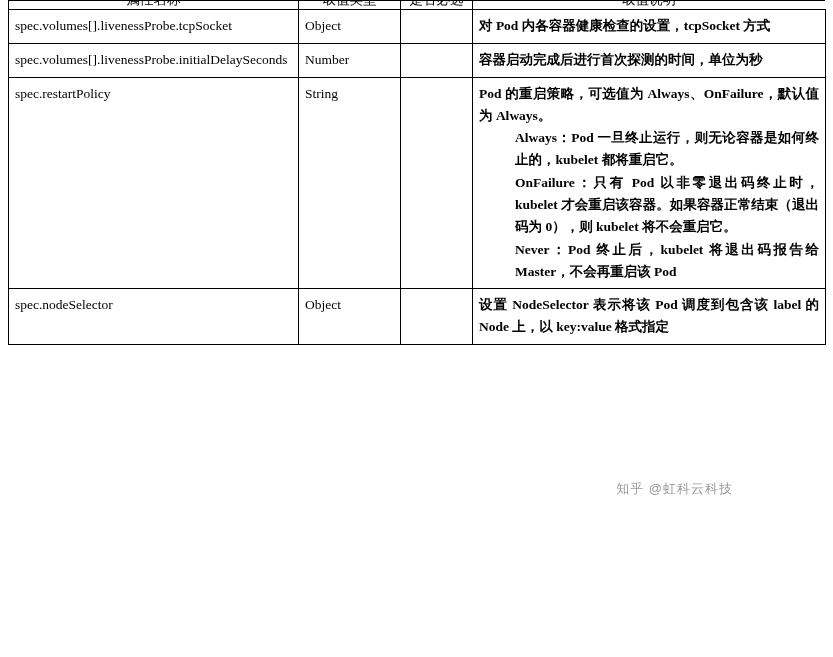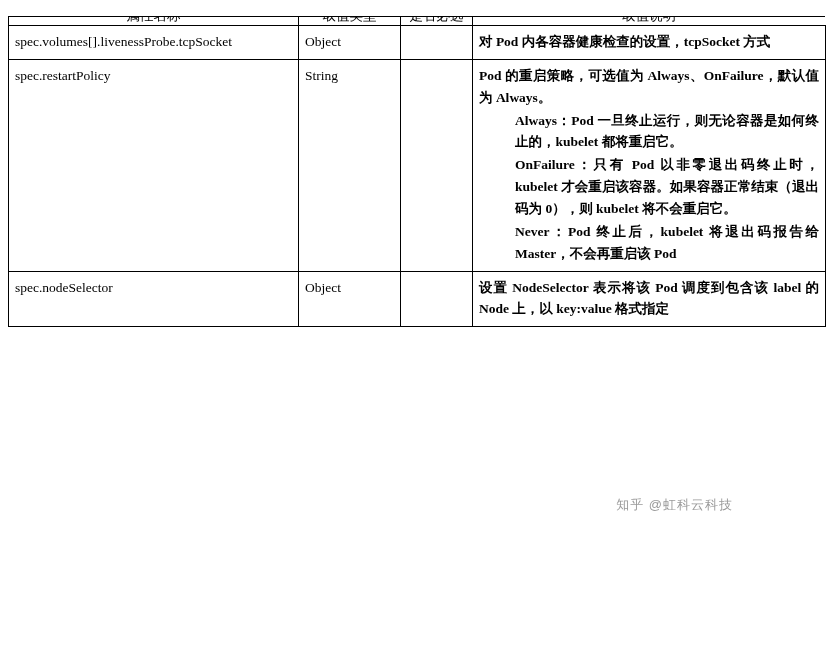--- a/index.html
+++ b/index.html
@@ -11,21 +11,21 @@
     width: 833px;
     height: 657px;
     font-family: "Liberation Serif", serif;
     color: #000000;
     position: relative;
     overflow: hidden;
   }
   .page {
     position: absolute;
     left: 8px;
-    top: 16px;
+    top: 0px;
     width: 817px;
     height: 502px;
   }
   table.spec-table {
     border-collapse: collapse;
     width: 817px;
     table-layout: fixed;
   }
   table.spec-table td {
     border: 1px solid #000000;
@@ -172,20 +172,28 @@
 
         <tr>
           <td class="col-name">spec.volumes[].livenessProbe.tcpSocket</td>
           <td class="col-type">Object</td>
           <td class="col-req"></td>
           <td class="col-desc">
             <p>对 Pod 内各容器健康检查的设置，tcpSocket 方式</p>
           </td>
         </tr>
 
+        <tr>
+          <td class="col-name">spec.volumes[].livenessProbe.initialDelaySeconds</td>
+          <td class="col-type">Number</td>
+          <td class="col-req"></td>
+          <td class="col-desc">
+            <p>容器启动完成后进行首次探测的时间，单位为秒</p>
+          </td>
+        </tr>
 
 
 
         <tr>
           <td class="col-name">spec.restartPolicy</td>
           <td class="col-type">String</td>
           <td class="col-req"></td>
           <td class="col-desc">
             <p>Pod 的重启策略，可选值为 Always、OnFailure，默认值为 Always。</p>
             <p>Always：Pod 一旦终止运行，则无论容器是如何终止的，kubelet 都将重启它。</p>

